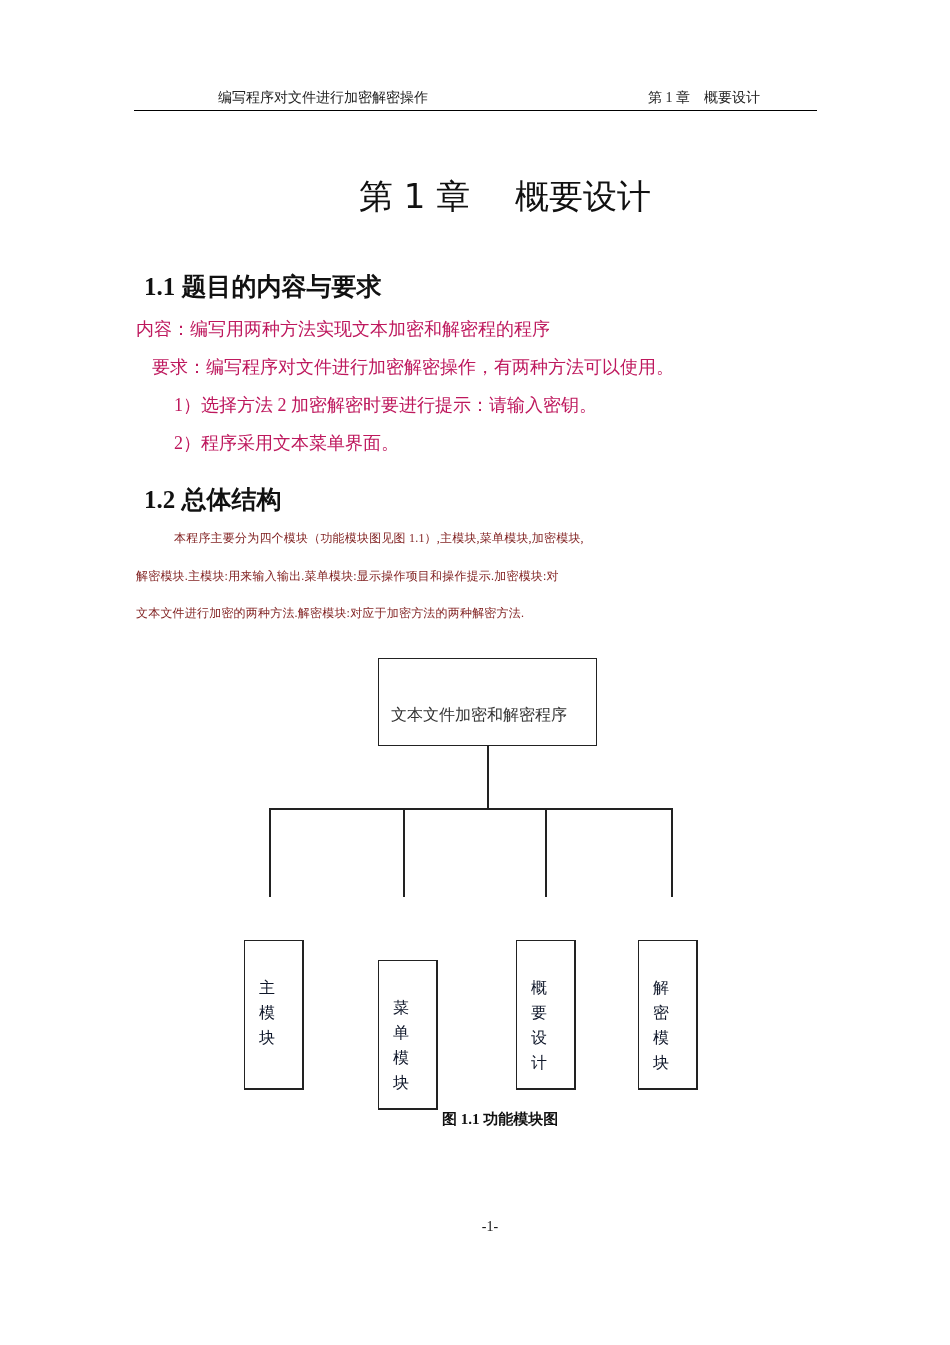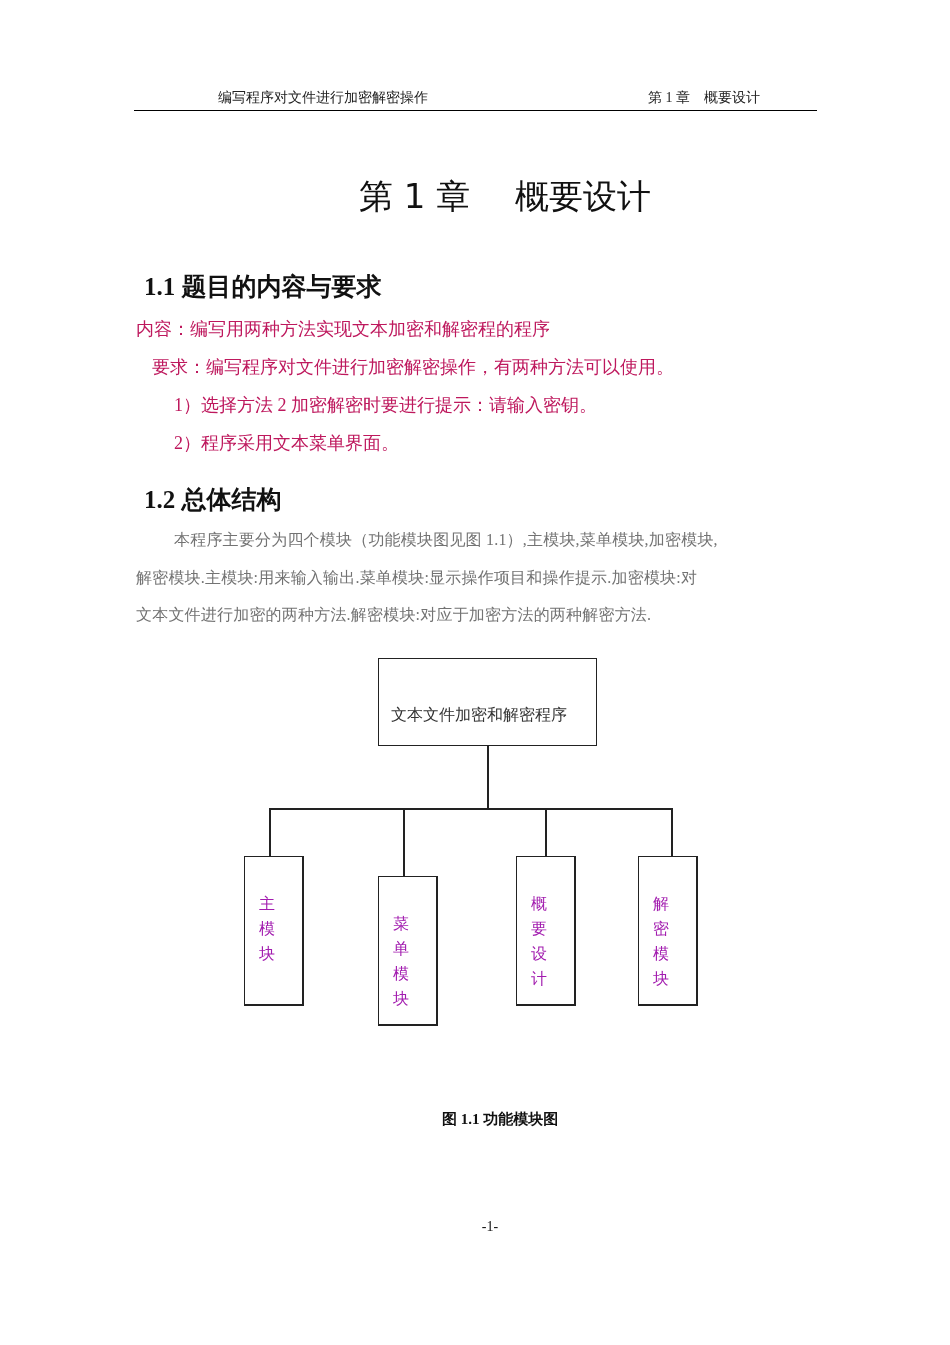--- a/index.html
+++ b/index.html
@@ -6,25 +6,25 @@
   body { width: 950px; height: 1345px; position: relative; overflow: hidden;
          font-family: "Liberation Serif", "DejaVu Serif", serif; color: #111; }
   .header-left { position: absolute; left: 218px; top: 89px; font-size: 14px; color: #222; }
   .header-right { position: absolute; left: 648px; top: 89px; font-size: 14px; color: #222; }
   .header-rule { position: absolute; left: 134px; top: 110px; width: 683px; height: 0; border-top: 1.5px solid #000; }
   .chapter-title { position: absolute; left: 0; width: 1010px; top: 174px; text-align: center;
                    font-family: "DejaVu Sans", sans-serif; font-size: 34px; color: #111; white-space: pre; }
   .section-title { position: absolute; left: 144px; font-size: 25px; font-weight: bold; color: #111; }
   .para { position: absolute; left: 136px; font-size: 18px; color: #be185d; white-space: nowrap; }
   .indent { left: 174px; }
-  .body-line { position: absolute; left: 136px; font-size: 16px; color: #737373; white-space: nowrap; letter-spacing: 0.2px; }
+  .body-line { position: absolute; left: 136px; font-size: 12px; color: #7f1d1d; white-space: nowrap; letter-spacing: 0.2px; }
   .box { position: absolute; border: 1.5px solid #222; background: #fff; box-sizing: border-box; }
   .root-box { left: 378px; top: 658px; width: 219px; height: 88px; font-size: 16px; color: #333;
               padding-left: 12px; padding-top: 46px; }
-  .module-box { top: 856px; width: 60px; height: 150px; font-size: 16px; color: #a21caf;
+  .module-box { top: 940px; width: 60px; height: 150px; font-size: 16px; color: #0f172a;
                 border-bottom-width: 2px; border-right-width: 2px; }
   .module-box span { display: block; position: absolute; left: 14px; top: 34px; width: 18px; line-height: 25px; }
   .line { position: absolute; background: #222; }
   .caption { position: absolute; left: 0; width: 1000px; top: 1110px; text-align: center; font-size: 15px; font-weight: bold; }
   .page-num { position: absolute; left: 0; width: 980px; top: 1219px; text-align: center; font-size: 14px; }
 </style>
 </head>
 <body>
 
 <div class="header-left">编写程序对文件进行加密解密操作</div>

